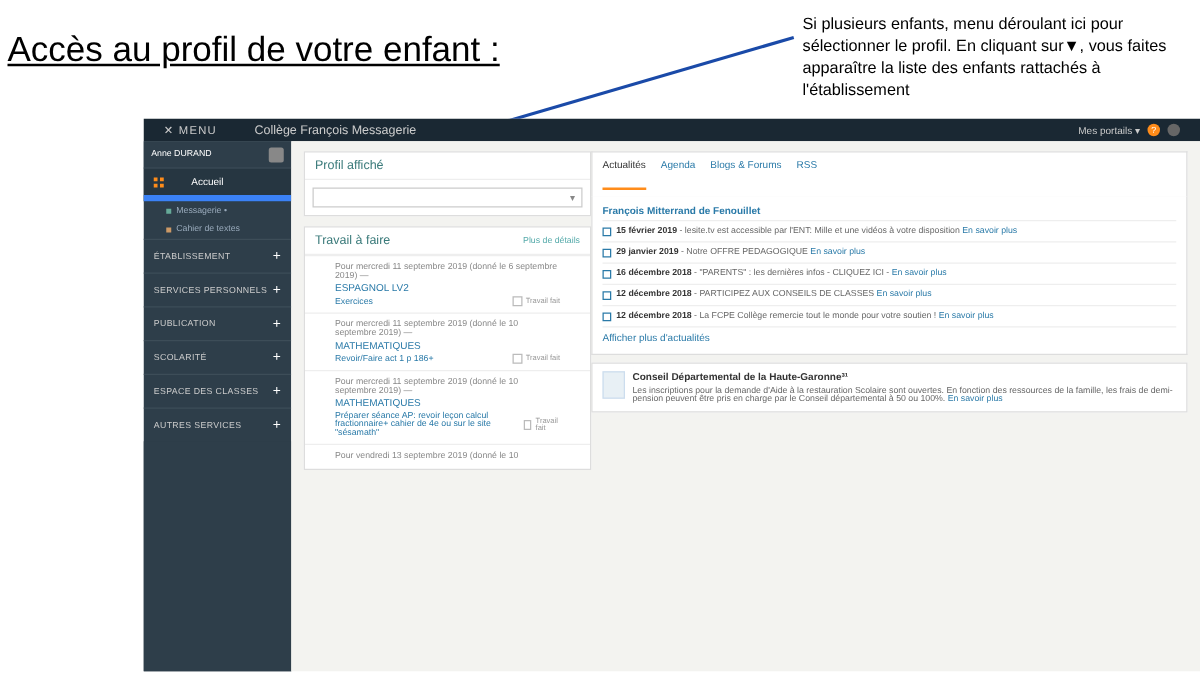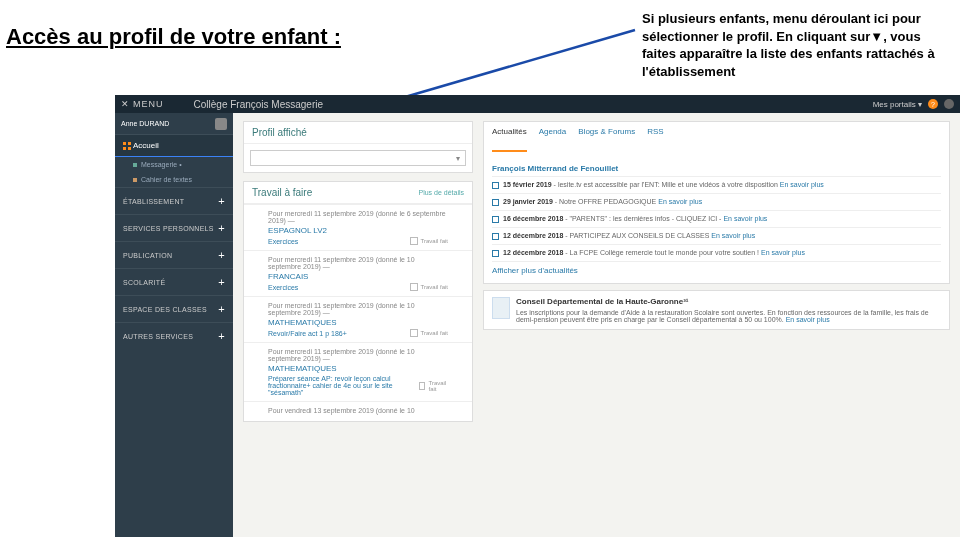--- a/index.html
+++ b/index.html
@@ -1,41 +1,41 @@
 <!DOCTYPE html>
 <html><head>
 <meta charset="utf-8">
 <style>
 *{margin:0;padding:0;box-sizing:border-box;font-family:Arial,sans-serif}
 body{width:960px;height:540px;background:#fff;position:relative;overflow:hidden}
-.title{position:absolute;left:6px;top:24px;font-size:22px;font-weight:bold;text-decoration:underline}
+.title{position:absolute;left:6px;top:24px;font-size:28px;font-weight:normal;text-decoration:underline}
 .note{position:absolute;right:8px;top:10px;width:310px;font-size:13px;line-height:1.35}
-.note b{font-weight:bold}
+.note b{font-weight:normal}
 .app{position:absolute;left:115px;top:95px;width:845px;height:442px;background:#fff;font-size:9px;color:#333}
-.topbar{height:18px;background:#1a2833;color:#ccc;display:flex;align-items:center;padding:0 6px}
+.topbar{height:18px;background:#1a2833;color:#ccc;display:flex;align-items:center;padding:0 16px}
 .topbar .menu{font-size:9px;letter-spacing:1px}
 .topbar .sch{margin-left:30px;font-size:10px}
 .topbar .sp{flex:1}
 .topbar .right{font-size:8px;display:flex;gap:6px;align-items:center}
 .question{width:10px;height:10px;border-radius:50%;background:#ff8c1a;color:#fff;display:inline-flex;align-items:center;justify-content:center;font-size:7px}
 .main{display:flex;height:424px}
 .sidebar{width:118px;background:#2e3e4a;color:#aab;display:flex;flex-direction:column;font-size:8px}
 .user{height:22px;background:#2e3e4a;border-bottom:1px solid #3d4d58;display:flex;align-items:center;padding:0 6px;color:#fff}
 .user .name{font-size:7px}
 .user .av{width:12px;height:12px;background:#888;margin-left:auto;border-radius:2px}
-.nav-item{padding:6px 8px;border-bottom:1px solid #3b82f6;display:flex;align-items:flex-end;gap:2px;cursor:pointer}
+.nav-item{padding:6px 8px;border-bottom:5px solid #3b82f6;display:flex;align-items:flex-end;gap:22px;cursor:pointer}
 .nav-item.acc{background:#263641;color:#fff}
 .nav-item .ico{width:8px;height:8px;display:inline-block}
 .ico.grid{background:linear-gradient(#ff8c1a,#ff8c1a) 0 0/3px 3px no-repeat,linear-gradient(#ff8c1a,#ff8c1a) 5px 0/3px 3px no-repeat,linear-gradient(#ff8c1a,#ff8c1a) 0 5px/3px 3px no-repeat,linear-gradient(#ff8c1a,#ff8c1a) 5px 5px/3px 3px no-repeat}
 .nav-sub{padding:4px 8px 4px 18px;font-size:7px;color:#9ab;display:flex;align-items:center;gap:4px}
 .nav-sub .dot{width:4px;height:4px;background:#6a9}
 .nav-sec{padding:7px 8px;border-top:1px solid #3d4d58;display:flex;align-items:center;justify-content:space-between;color:#ccc;font-size:7px;letter-spacing:.3px;cursor:pointer}
 .nav-sec .plus{color:#fff;font-size:11px}
 .sidebar .fill{flex:1;background:#2e3e4a}
-.content{flex:1;background:#f3f3f0;padding:8px 10px;display:flex;gap:10px;overflow:hidden}
+.content{flex:1;background:#f3f3f0;padding:8px 10px;display:flex;overflow:hidden}
 .col-l{width:230px}
 .panel{background:#fff;border:1px solid #ddd;margin-bottom:8px}
 .p-head{padding:5px 8px;font-size:10px;color:#3a7a7a;border-bottom:1px solid #eee;display:flex;align-items:center;justify-content:space-between}
 .p-head .more{font-size:7px;color:#5aa}
 .profile-sel{margin:6px;height:16px;border:1px solid #ccc;display:flex;align-items:center;justify-content:flex-end;padding:0 5px;color:#888;font-size:8px;cursor:pointer}
 .hw{padding:5px 24px;border-top:1px solid #eee;font-size:7px;color:#666}
 .hw .date{color:#888;font-size:7px;margin-bottom:2px}
 .hw .subj{color:#2a7aa8;font-size:8px;margin:2px 0}
 .hw .row{display:flex;justify-content:space-between;align-items:center;margin-top:2px}
 .hw .task{color:#2a7aa8;font-size:7px}
@@ -153,28 +153,20 @@
               <div class="hw">
                 <div class="date">Pour mercredi 11 septembre 2019 (donné le 6 septembre 2019) —</div>
                 <div class="subj">ESPAGNOL LV2</div>
                 <div class="row">
                   <span class="task">Exercices</span>
                   <span class="chk">Travail fait</span>
                 </div>
               </div>
               <div class="hw">
                 <div class="date">Pour mercredi 11 septembre 2019 (donné le 10 septembre 2019) —</div>
-                <div class="subj">FRANCAIS</div>
-                <div class="row">
-                  <span class="task">Exercices</span>
-                  <span class="chk">Travail fait</span>
-                </div>
-              </div>
-              <div class="hw">
-                <div class="date">Pour mercredi 11 septembre 2019 (donné le 10 septembre 2019) —</div>
                 <div class="subj">MATHEMATIQUES</div>
                 <div class="row">
                   <span class="task">Revoir/Faire act 1 p 186+</span>
                   <span class="chk">Travail fait</span>
                 </div>
               </div>
               <div class="hw">
                 <div class="date">Pour mercredi 11 septembre 2019 (donné le 10 septembre 2019) —</div>
                 <div class="subj">MATHEMATIQUES</div>
                 <div class="row">

